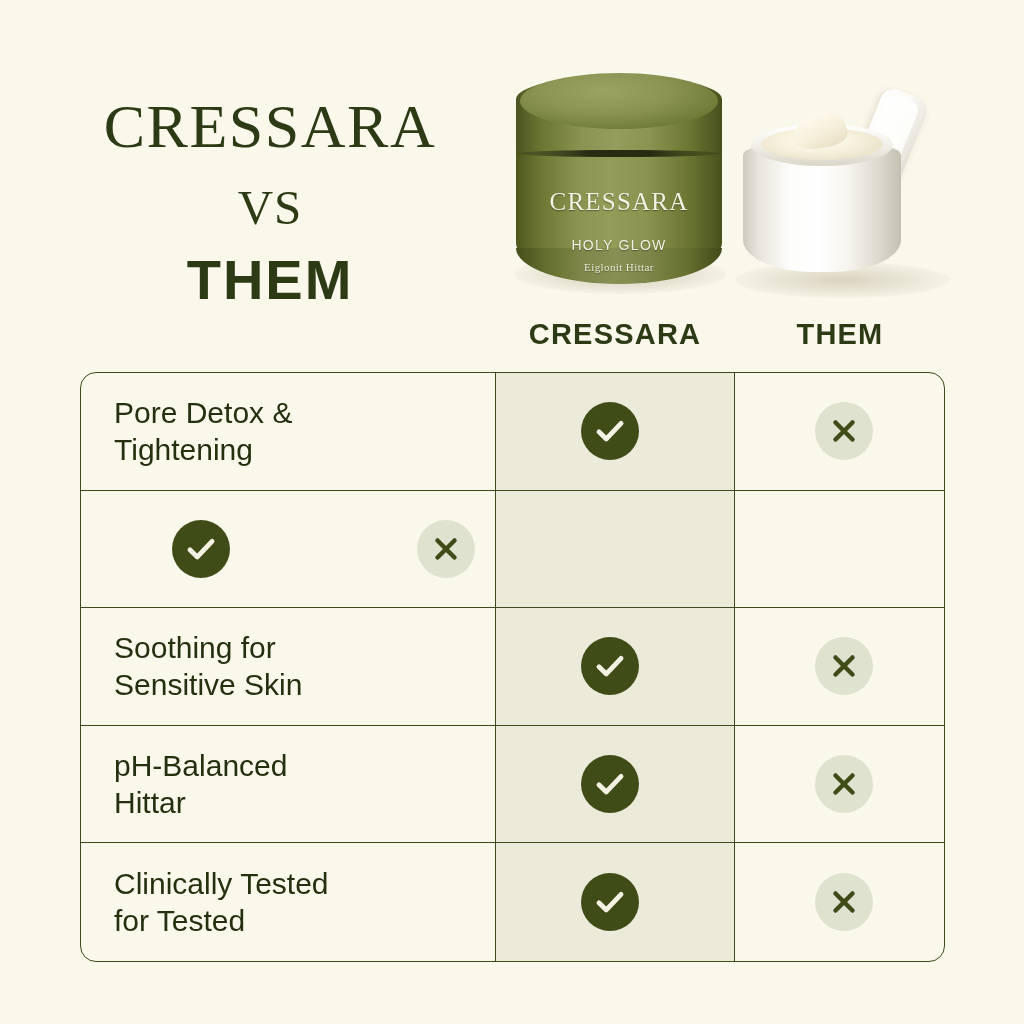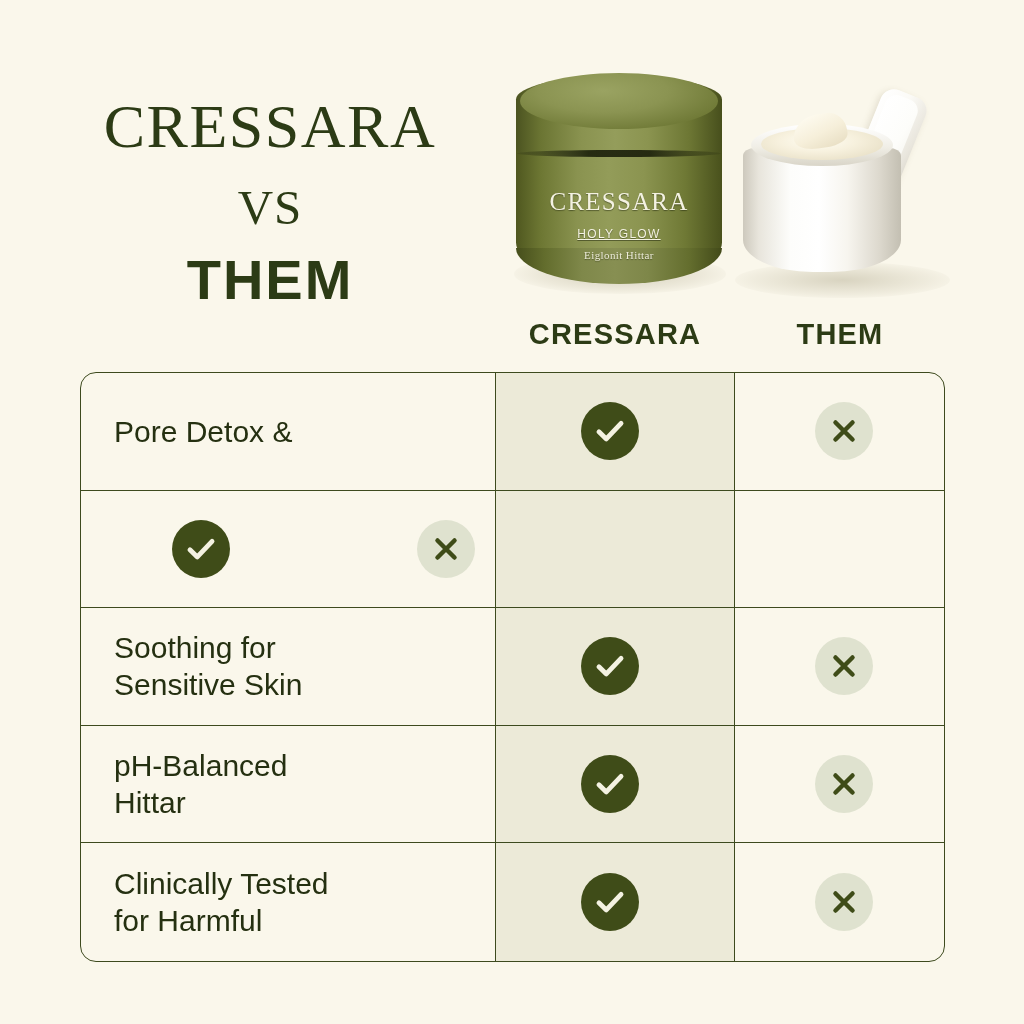--- a/index.html
+++ b/index.html
@@ -138,25 +138,24 @@
     pointer-events: none;
   }
   .jg-brand {
     font-family: "Liberation Serif", serif;
     font-size: 25px;
     letter-spacing: 1.2px;
     display: block;
   }
   .jg-line2 {
     font-family: "Liberation Sans", sans-serif;
-    font-size: 12px;
+    font-size: 14px;
     letter-spacing: 1.3px;
     display: block;
-    margin-top: 11px;
-    text-decoration: underline;
+    margin-top: 21px;
   }
   .jg-line3 {
     font-family: "Liberation Serif", serif;
     font-size: 11px;
     letter-spacing: .4px;
     display: block;
     margin-top: 8px;
     opacity: .95;
   }
 
@@ -381,20 +380,21 @@
 
   <div class="col-head col-head-cressara">CRESSARA</div>
   <div class="col-head col-head-them">THEM</div>
 
   <div class="table">
     <div class="hl-col"></div>
     <div class="rows" id="rows">
         <div class="row">
           <div class="cell-feature">
             <div>Pore Detox &amp;</div>
+            <div>Tightening</div>
           </div>
           <div class="cell-mark">
             <span class="mark-yes">
               <svg viewBox="0 0 24 24" aria-hidden="true">
                 <path d="M4.2 12.6 L9.4 17.6 L19.8 6.6" fill="none" stroke="#f4f2e2" stroke-width="3.4" stroke-linecap="round" stroke-linejoin="round"></path>
               </svg>
             </span>
           </div>
           <div class="cell-mark them">
             <span class="mark-no">
@@ -456,21 +456,21 @@
             <span class="mark-no">
               <svg viewBox="0 0 24 24" aria-hidden="true">
                 <path d="M5.2 5.2 L18.8 18.8 M18.8 5.2 L5.2 18.8" fill="none" stroke="#3f4c18" stroke-width="3.6" stroke-linecap="round"></path>
               </svg>
             </span>
           </div>
         </div>
         <div class="row">
           <div class="cell-feature">
             <div>Clinically Tested</div>
-            <div>for Harmful</div>
+            <div>for Tested</div>
           </div>
           <div class="cell-mark">
             <span class="mark-yes">
               <svg viewBox="0 0 24 24" aria-hidden="true">
                 <path d="M4.2 12.6 L9.4 17.6 L19.8 6.6" fill="none" stroke="#f4f2e2" stroke-width="3.4" stroke-linecap="round" stroke-linejoin="round"></path>
               </svg>
             </span>
           </div>
           <div class="cell-mark them">
             <span class="mark-no">

